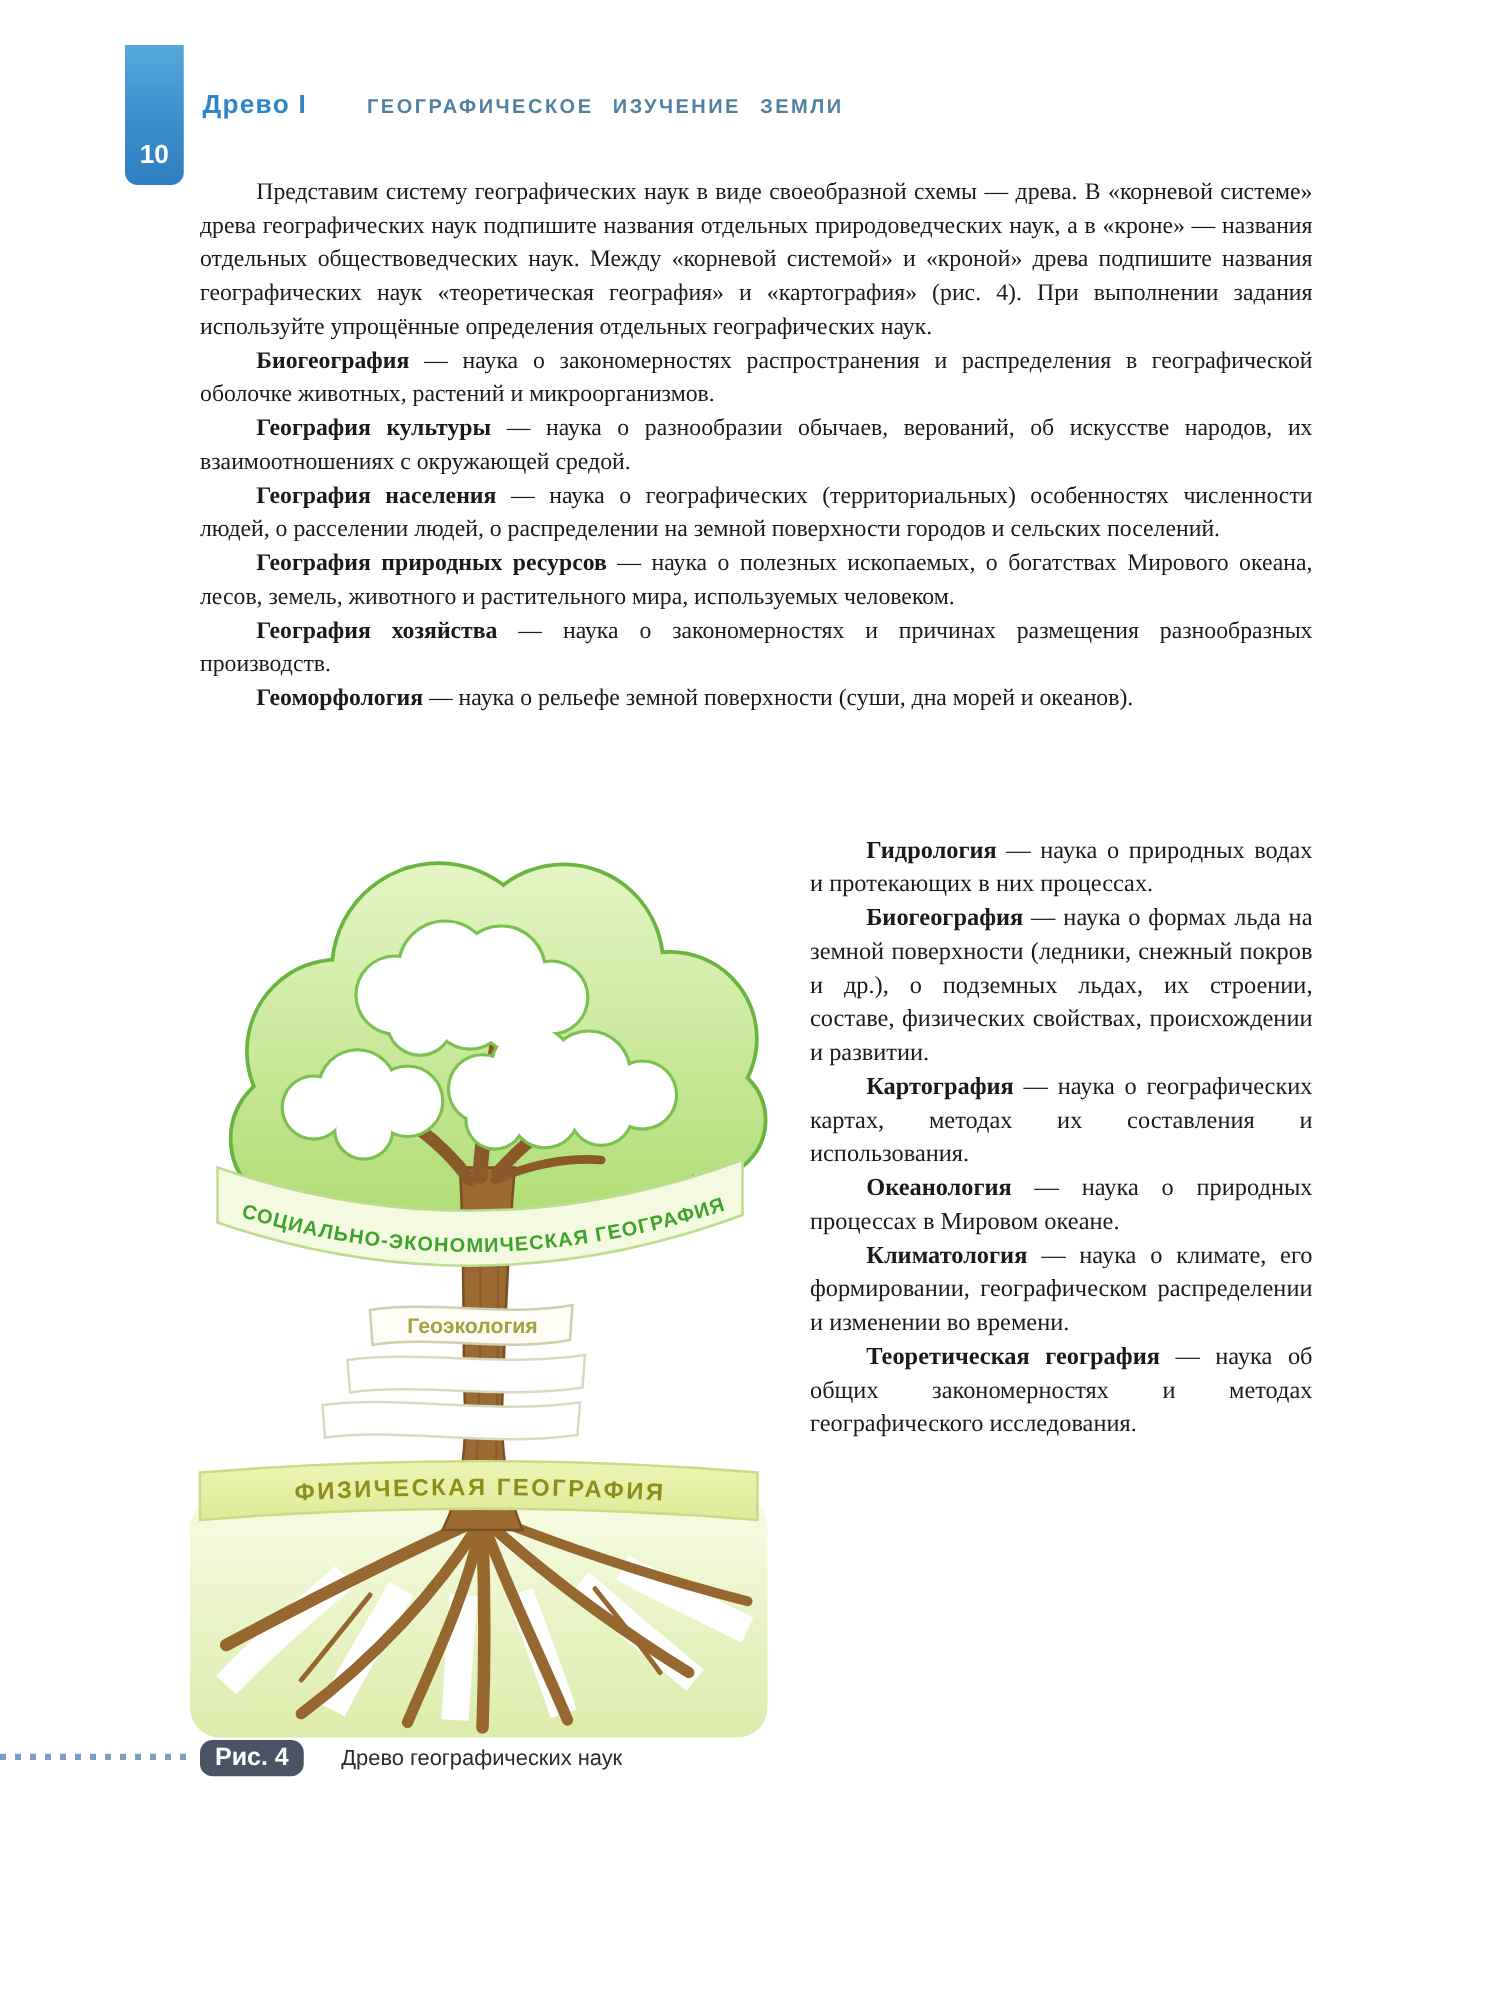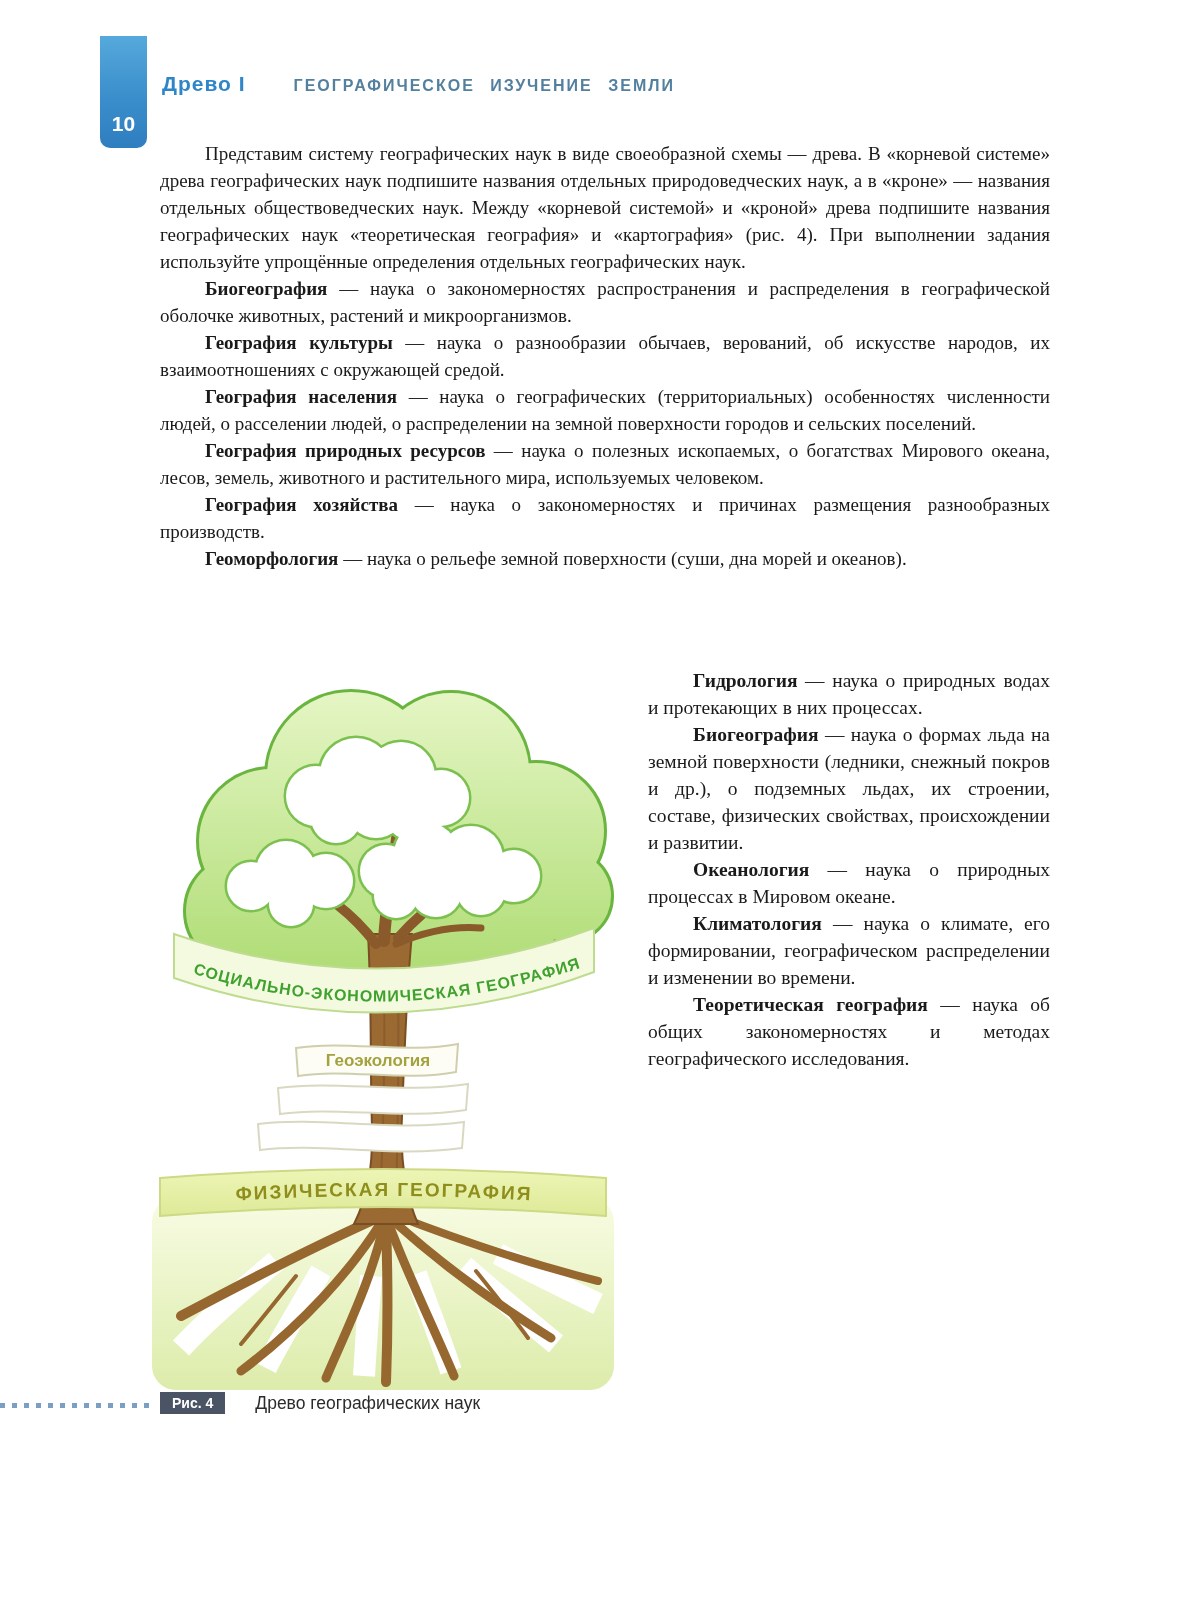--- a/index.html
+++ b/index.html
@@ -18,22 +18,22 @@
                 letter-spacing:2px;word-spacing:9px;}
   
   .intro{position:absolute;left:160px;top:140px;width:890px;font-size:19px;line-height:27px;}
   .right-col{position:absolute;left:648px;top:667px;width:402px;font-size:19.5px;line-height:27px;}
   .para{margin:0;text-indent:45px;text-align:justify;hyphens:auto;}
   .para b{font-weight:bold;}
   
   .figure-wrap{position:absolute;left:146px;top:676px;width:478px;height:722px;}
   .fig-caption{position:absolute;left:160px;top:1392px;display:flex;align-items:center;
                font-family:"Liberation Sans",sans-serif;}
-  .fig-badge{background:#4a5464;color:#ffffff;font-weight:bold;font-size:14px;
-             border-radius:0;padding:3px 12px;}
+  .fig-badge{background:#4a5464;color:#ffffff;font-weight:bold;font-size:20px;
+             border-radius:10px;padding:3px 12px;}
   .fig-text{margin-left:30px;font-size:17.5px;color:#2b2b2b;}
   .dotted-line{position:absolute;left:0;top:1403px;width:150px;height:5px;
                background:repeating-linear-gradient(90deg,#7b9ec4 0 5px,transparent 5px 12px);}
   svg text{font-family:"Liberation Sans",sans-serif;}
 </style>
 </head>
 <body>
 
 <div class="page">
 
@@ -52,20 +52,21 @@
       <p class="para"><b>География культуры</b> — наука о разнообразии обычаев, верований, об искусстве народов, их взаимоотношениях с окружающей средой.</p>
       <p class="para"><b>География населения</b> — наука о географических (территориальных) особенностях численности людей, о расселении людей, о распределении на земной поверхности городов и сельских поселений.</p>
       <p class="para"><b>География природных ресурсов</b> — наука о полезных ископаемых, о богатствах Мирового океана, лесов, земель, животного и растительного мира, используемых человеком.</p>
       <p class="para"><b>География хозяйства</b> — наука о закономерностях и причинах размещения разнообразных производств.</p>
       <p class="para"><b>Геоморфология</b> — наука о рельефе земной поверхности (суши, дна морей и океанов).</p>
     </div>
 
   <div class="right-col">
       <p class="para"><b>Гидрология</b> — наука о природных водах и протекающих в них процессах.</p>
       <p class="para"><b>Биогеография</b> — наука о формах льда на земной поверхности (ледники, снежный покров и др.), о подземных льдах, их строении, составе, физических свойствах, происхождении и развитии.</p>
+      <p class="para"><b>Картография</b> — наука о географических картах, методах их составления и использования.</p>
       <p class="para"><b>Океанология</b> — наука о природных процессах в Мировом океане.</p>
       <p class="para"><b>Климатология</b> — наука о климате, его формировании, географическом распределении и изменении во времени.</p>
       <p class="para"><b>Теоретическая география</b> — наука об общих закономерностях и методах географического исследования.</p>
     </div>
 
   <div class="figure-wrap">
     <svg width="478" height="722" viewBox="0 0 478 722">
       <defs>
         <linearGradient id="gcrown" gradientUnits="userSpaceOnUse" x1="0" y1="10" x2="0" y2="330">
           <stop offset="0" stop-color="#e6f6c6"></stop>

